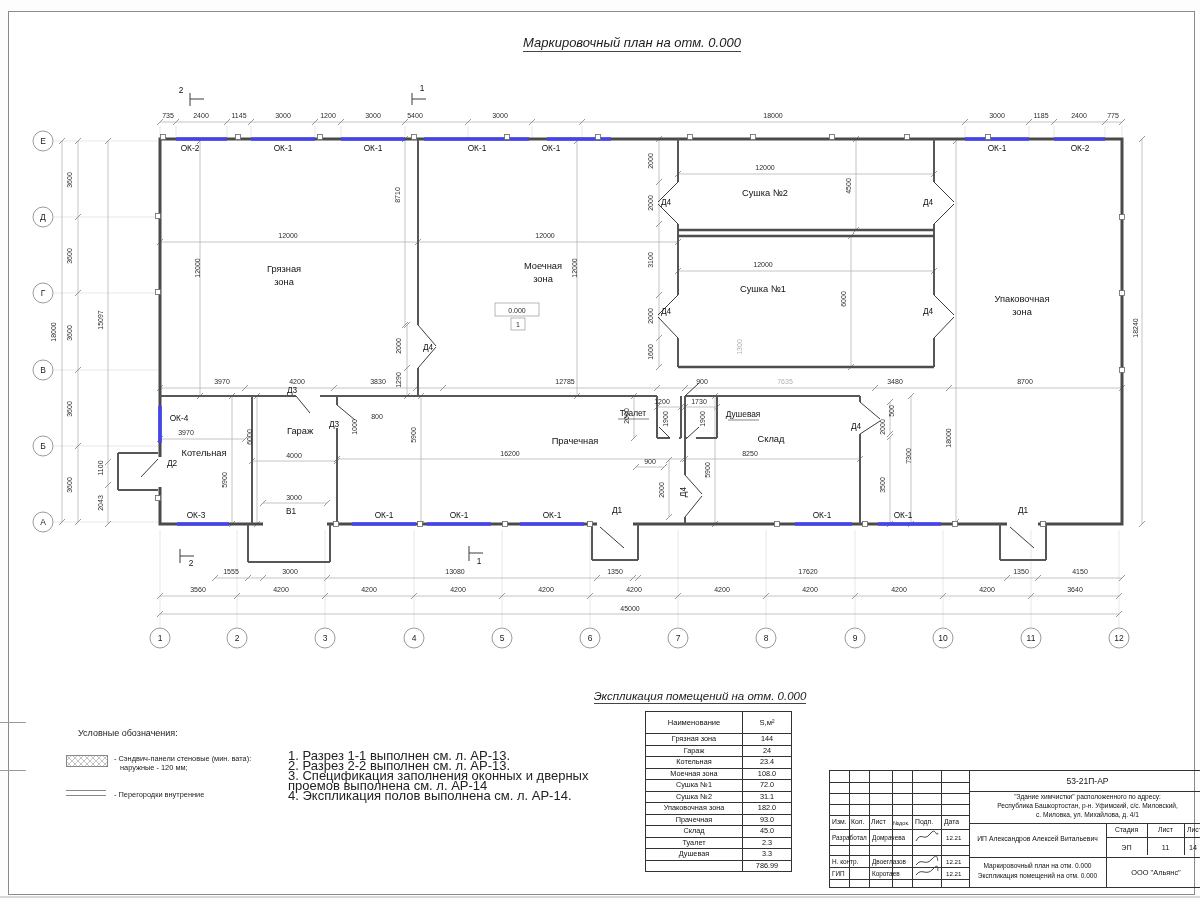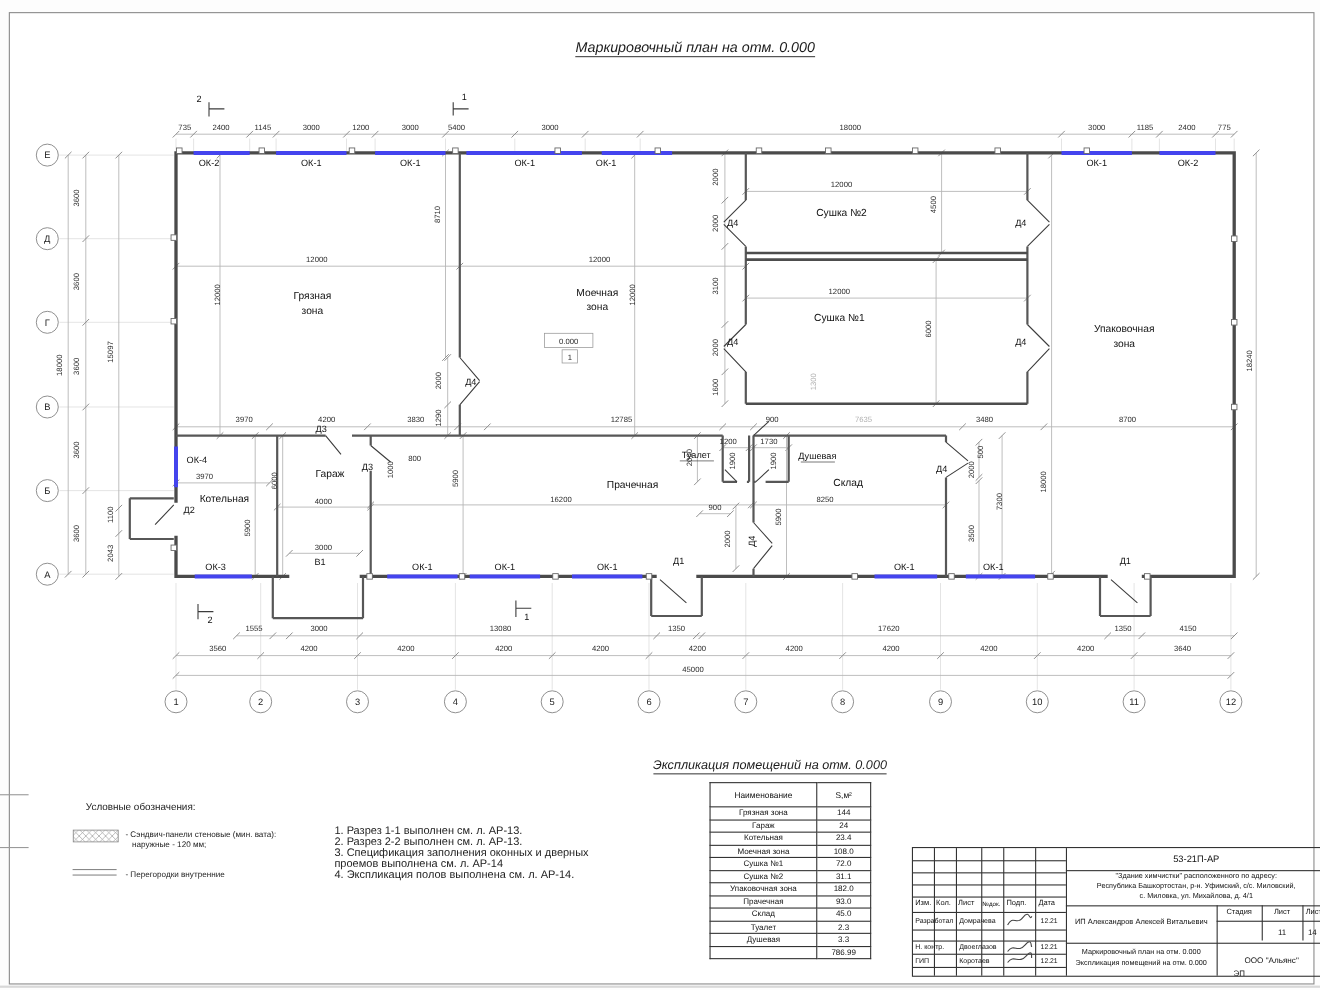--- a/index.html
+++ b/index.html
@@ -32,21 +32,21 @@
   .ttl span{border-bottom:1px solid #444;padding-bottom:1px;}
   .expl-table{position:absolute;left:633px;top:711px;border-collapse:collapse;
               font-size:7.3px;color:#111;margin-left:12px;}
   .expl-table th,.expl-table td{border:1px solid #333;padding:0 2px;text-align:center;
               height:10.5px;line-height:10.5px;font-weight:normal;}
   .expl-table th{height:21px;line-height:21px;font-size:7.6px;}
   .expl-table .cn{width:92px}.expl-table .ca{width:44px}
   .legend{position:absolute;color:#222;}
   .leg-title{font-size:9px;}
   .leg-item{font-size:7.4px;line-height:8.6px;}
-  .notes{position:absolute;font-size:10px;line-height:10px;color:#222;margin-left:16px;}
+  .notes{position:absolute;font-size:13px;line-height:10px;color:#222;}
   .part-sym{width:40px;height:4px;border-top:1px solid #888;border-bottom:1px solid #888;}
   
   .tb{position:absolute;left:829px;top:770px;width:376px;height:118px;
       border:1.4px solid #333;font-size:7px;color:#111;box-sizing:border-box;}
   .tb .c{position:absolute;box-sizing:border-box;overflow:hidden;}
   .tb .vline{position:absolute;top:0;bottom:0;width:0;border-left:1px solid #333;}
   .tb .txt{position:absolute;white-space:nowrap;}
   .ctr{text-align:center;}
   .fold{position:absolute;left:0;width:26px;height:0;border-top:1px solid #9a9a9a;}
   .bstrip{position:absolute;left:0;top:896px;width:1200px;height:2px;background:#d8d8d8;}
@@ -656,21 +656,21 @@
   <div class="txt" style="left:2px;top:87px;font-size:6.4px;">Н. контр.</div>
   <div class="txt" style="left:42px;top:87px;font-size:6.4px;">Двоеглазов</div>
   <div class="txt" style="left:116px;top:87px;font-size:6.2px;">12.21</div>
   <div class="txt" style="left:2px;top:99px;font-size:6.4px;">ГИП</div>
   <div class="txt" style="left:42px;top:99px;font-size:6.4px;">Коротаев</div>
   <div class="txt" style="left:116px;top:99px;font-size:6.2px;">12.21</div>
   <div class="txt ctr" style="left:141px;top:64px;width:133px;font-size:6.8px;">ИП Александров Алексей Витальевич</div>
   <div class="txt ctr" style="left:277px;top:55px;width:39px;font-size:6.8px;">Стадия</div>
   <div class="txt ctr" style="left:318px;top:55px;width:35px;font-size:6.8px;">Лист</div>
   <div class="txt" style="left:357px;top:55px;font-size:6.8px;">Лист</div>
-  <div class="txt ctr" style="left:277px;top:72px;width:39px;font-size:7.2px;margin-top:37px;">ЭП</div>
+  <div class="txt ctr" style="left:277px;top:72px;width:39px;font-size:7.2px;">ЭП</div>
   <div class="txt ctr" style="left:318px;top:72px;width:35px;font-size:7.2px;">11</div>
   <div class="txt" style="left:359px;top:72px;font-size:7.2px;">14</div>
   <div class="txt ctr" style="left:141px;top:91px;width:133px;font-size:6.6px;">Маркировочный план на отм. 0.000</div>
   <div class="txt ctr" style="left:141px;top:101px;width:133px;font-size:6.6px;">Экспликация помещений на отм. 0.000</div>
   <div class="txt ctr" style="left:276px;top:97px;width:100px;font-size:7.4px;">ООО "Альянс"</div>
 
   <svg class="c" style="left:83px;top:58px;width:27px;height:16px;">
     <path d="M3,12 C8,2 11,13 17,5 S23,9 25,4" fill="none" stroke="#444" stroke-width="1"></path>
   </svg>
   <svg class="c" style="left:83px;top:84px;width:27px;height:24px;">

